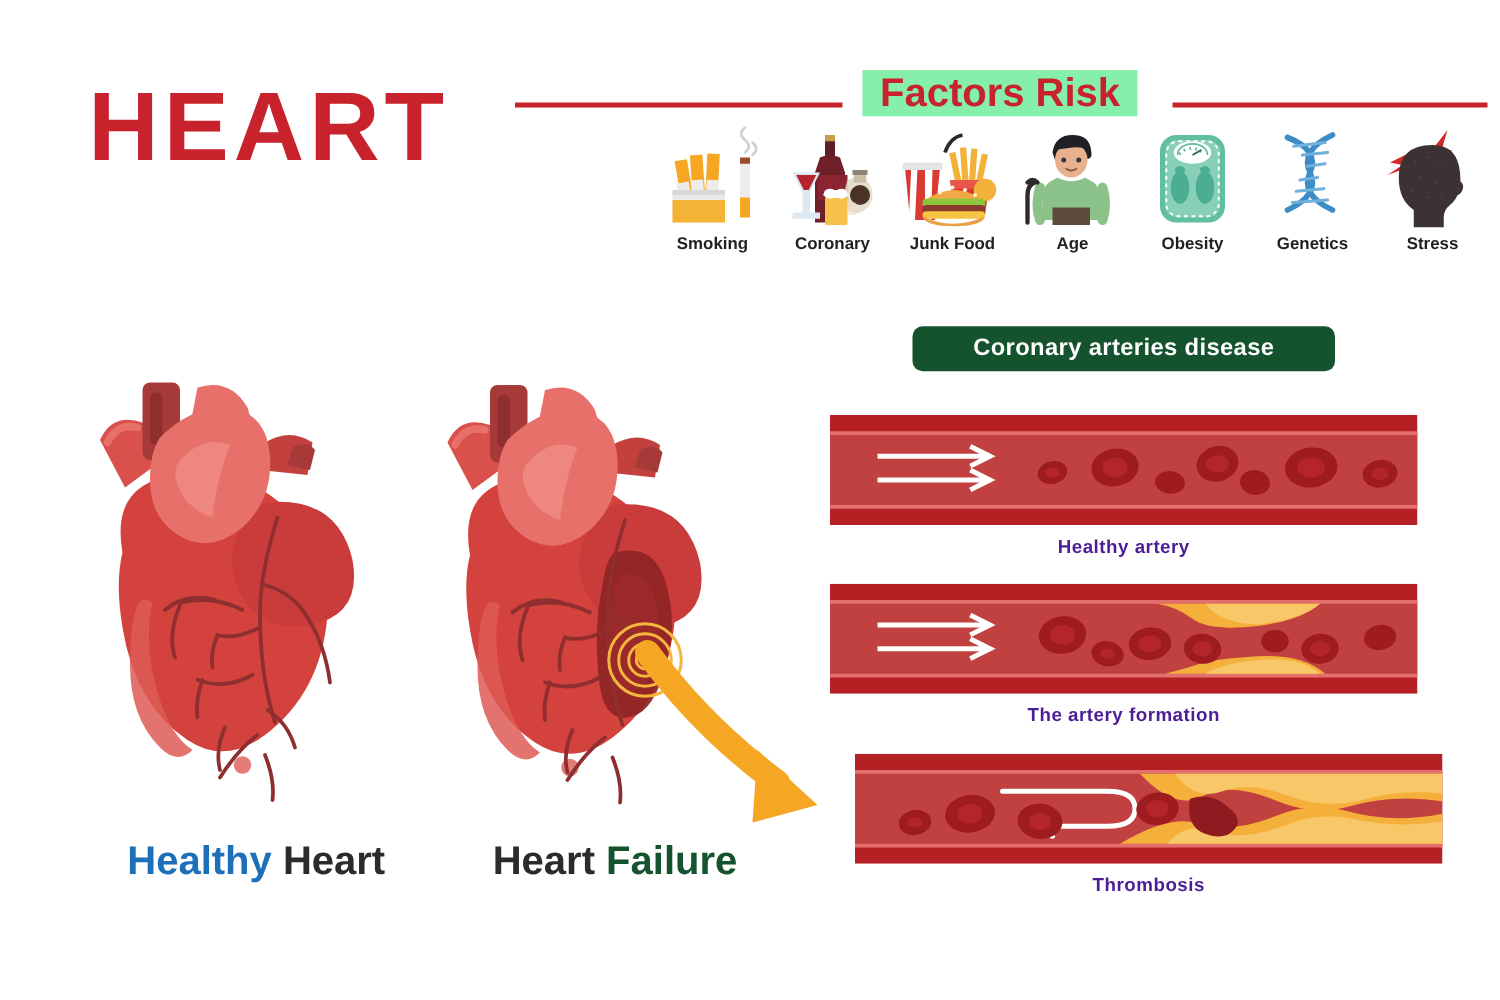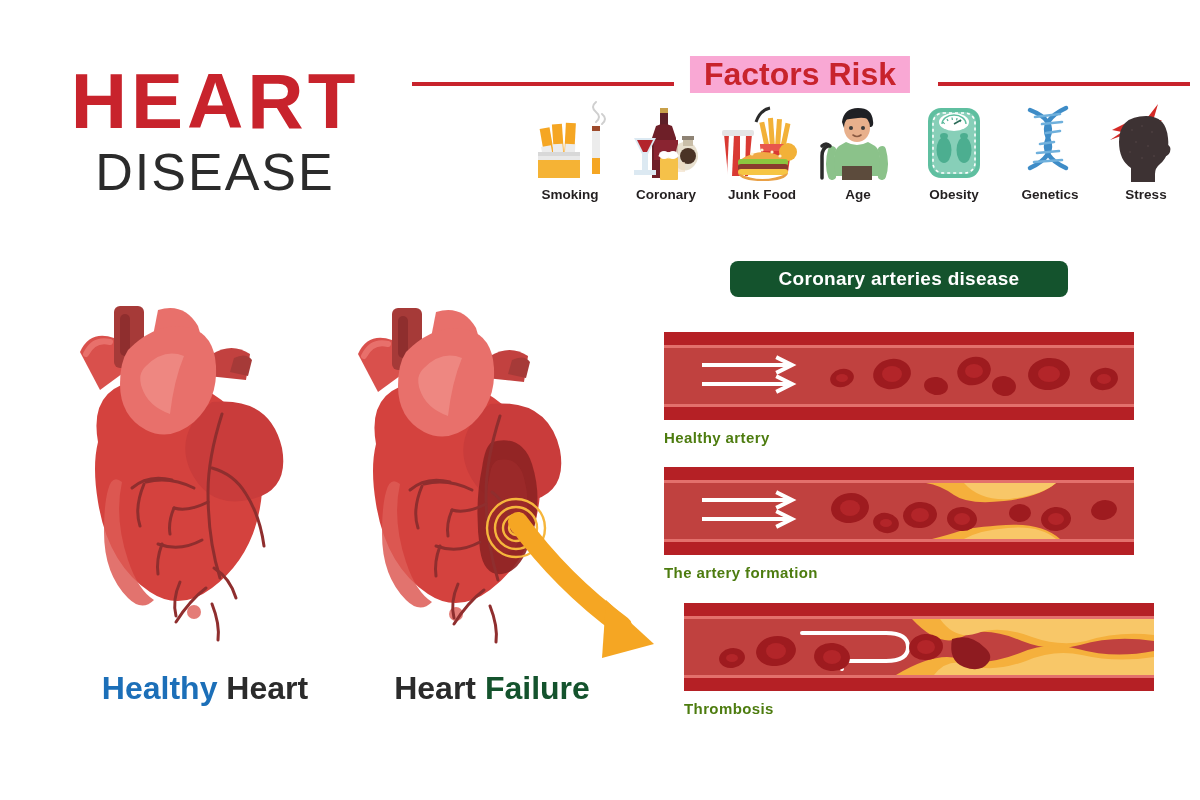--- a/index.html
+++ b/index.html
@@ -18,21 +18,21 @@
   #title-sub{
     font-size:52px;line-height:56px;font-weight:normal;color:#2B2B2B;
     letter-spacing:2px;margin-top:4px;
   }
 
   
   #factors-header{position:absolute;left:410px;top:56px;width:780px;height:48px;}
   #factors-title{
     position:absolute;left:50%;top:0;transform:translateX(-50%);
     font-size:32px;font-weight:bold;color:#C8232C;white-space:nowrap;
-    padding:0 14px;background:#f9a8d4;z-index:2;
+    padding:0 14px;background:#86efac;z-index:2;
   }
   .hrule{position:absolute;top:26px;height:4px;background:#C8232C;}
   #rule-left{left:2px;width:262px;}
   #rule-right{right:0px;width:252px;}
 
   
   #factors-row{position:absolute;left:412px;top:100px;width:782px;height:130px;
     display:flex;justify-content:flex-end;align-items:flex-start;}
   .factor{width:96px;display:flex;flex-direction:column;align-items:center;}
   .factor-icon{height:82px;width:92px;display:flex;align-items:flex-end;justify-content:center;}
@@ -49,22 +49,22 @@
     letter-spacing:.3px;
   }
 
   
   .artery-block{position:absolute;left:664px;width:470px;}
   #artery-0{top:332px;}
   #artery-1{top:467px;}
   #artery-2{top:603px;padding-left:20px;}
   .artery-svg{display:block;width:470px;height:88px;}
   .artery-label{
-    margin-top:9px;width:470px;font-size:15px;
-    font-weight:bold;color:#4d7c0f;letter-spacing:.4px;
+    margin-top:9px;width:470px;text-align:center;font-size:15px;
+    font-weight:bold;color:#4c1d95;letter-spacing:.4px;
   }
 
   
   #heart-healthy{position:absolute;left:62px;top:292px;width:280px;height:380px;}
   #heart-failure{position:absolute;left:340px;top:292px;width:300px;height:390px;}
   .heart-svg{display:block;width:100%;height:100%;}
 
   .heart-caption{position:absolute;font-size:32px;font-weight:bold;white-space:nowrap;}
   #caption-healthy{left:70px;top:670px;width:270px;text-align:center;}
   #caption-failure{left:362px;top:670px;width:260px;text-align:center;}
@@ -75,21 +75,20 @@
   
   #infarct-arrow{position:absolute;left:500px;top:508px;width:180px;height:170px;}
 </style>
 </head>
 <body>
 
 <div class="page">
 
   <div id="title-block">
     <div id="title-main">HEART</div>
-    <div id="title-sub">DISEASE</div>
   </div>
 
   <div id="factors-header">
     <div class="hrule" id="rule-left"></div>
     <div class="hrule" id="rule-right"></div>
     <div id="factors-title">Factors Risk</div>
   </div>
 
   <div id="factors-row">
 

